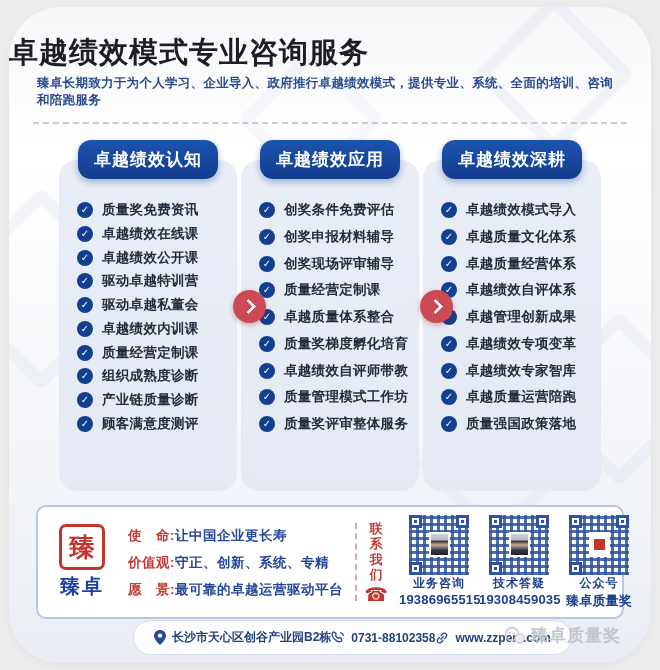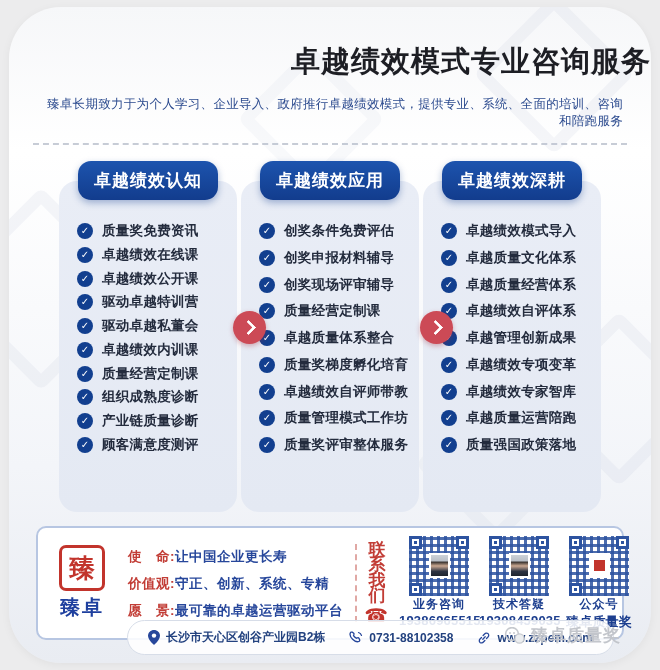--- a/index.html
+++ b/index.html
@@ -17,26 +17,26 @@
     box-shadow:0 2px 10px rgba(0,0,0,.05);
   }
   
   .deco{position:absolute;border:12px solid rgba(188,197,214,.15);transform:rotate(45deg);border-radius:8px;}
   .deco.d1{width:90px;height:90px;right:40px;top:10px;}
   .deco.d2{width:120px;height:120px;left:-40px;top:210px;}
   .deco.d3{width:100px;height:100px;right:-30px;top:330px;}
   .deco.d4{width:80px;height:80px;left:250px;top:60px;border-color:rgba(188,197,214,.10);}
   .deco.d5{width:90px;height:90px;left:430px;top:400px;border-color:rgba(188,197,214,.12);}
 
-  .header{position:relative;text-align:right;padding-top:35px;}
+  .header{position:relative;text-align:left;padding-top:26px;}
   .title{
     margin:0;font-size:29px;font-weight:800;color:#1d1e24;letter-spacing:1px;
   }
   .subtitle{
-    margin:14px 28px 0;font-size:12.5px;font-weight:400;color:#2b4a8e;letter-spacing:.3px;
+    margin:2px 28px 0;font-size:12.5px;font-weight:700;color:#2b4a8e;letter-spacing:.3px;
   }
   .dashed-divider{
     margin:13px 24px 0;border-top:2px dashed #c7ccd6;height:0;
   }
 
   
   .columns{position:relative;display:flex;justify-content:space-between;padding:0 50px;margin-top:16px;}
   .col{width:178px;}
   .panel{
     background:linear-gradient(180deg,#e9edf6 0%,#e4e9f3 100%);
@@ -84,21 +84,21 @@
   }
   .brand{margin-top:3px;font-size:20px;font-weight:800;color:#1e3f9e;letter-spacing:2px;}
   .statements{margin-left:14px;flex:0 0 auto;}
   .stmt{display:flex;font-size:13.5px;font-weight:700;line-height:27px;letter-spacing:.5px;}
   .stmt-label{color:#c23d36;}
   .stmt-value{color:#27479b;}
   .v-divider{height:78px;border-left:2px dashed #e0a8a4;margin:0 8px 0 12px;}
   .contact-block{display:flex;flex-direction:column;align-items:center;flex:0 0 auto;width:22px;margin-right:4px;}
   .contact-vert{
     width:15px;word-break:break-all;text-align:center;
-    color:#c23d36;font-size:17px;font-weight:800;line-height:15.5px;letter-spacing:0;
+    color:#c23d36;font-size:13px;font-weight:800;line-height:15.5px;letter-spacing:0;
   }
   .phone-glyph{color:#c2342c;font-size:19px;margin-top:2px;line-height:1;}
   .qr-row{display:flex;flex:1;justify-content:space-between;margin-left:8px;}
   .qr-block{width:80px;text-align:center;}
   .qr{
     position:relative;width:60px;height:60px;margin:0 auto;background:#fff;
     background-image:
       repeating-linear-gradient(90deg,rgba(45,83,160,.85) 0 3px,transparent 3px 7px),
       repeating-linear-gradient(0deg,rgba(45,83,160,.85) 0 3px,transparent 3px 7px);
   }
@@ -107,22 +107,22 @@
   .f.tl{top:0;left:0;} .f.tr{top:0;right:0;} .f.bl{bottom:0;left:0;}
   .badge{position:absolute;left:0;right:0;top:0;bottom:0;margin:auto;width:17px;height:21px;border:2px solid #fff;}
   .badge.photo{background:linear-gradient(180deg,#cdd2d8 0%,#b9bfc7 28%,#3a3430 34%,#caa891 52%,#2e3442 78%,#20242e 100%);}
   .badge.logo{background:#fff;display:flex;align-items:center;justify-content:center;}
   .badge.logo i{display:block;width:11px;height:11px;background:#c2342c;}
   .qr-l1{margin-top:0;font-size:12px;font-weight:800;color:#1d3f8f;letter-spacing:1px;}
   .qr-l2{font-size:13px;font-weight:800;color:#1d3f8f;letter-spacing:.2px;}
 
   
   .bottom-pill{
-    position:absolute;left:118px;top:613px;
-    display:flex;align-items:center;gap:24px;
+    position:absolute;left:124px;top:613px;
+    display:flex;align-items:center;
     background:rgba(255,255,255,.88);border:1.5px solid #d7dde8;border-radius:20px;
     padding:8px 20px;
   }
   .bp-item{display:flex;align-items:center;gap:6px;font-size:12px;font-weight:700;color:#23427f;white-space:nowrap;}
   .bp-icon{display:flex;align-items:center;}
 
   .watermark-bottom{
     position:absolute;right:30px;bottom:16px;display:flex;align-items:center;gap:5px;
     color:#c2c5cb;font-size:17px;font-weight:800;letter-spacing:1px;
   }

